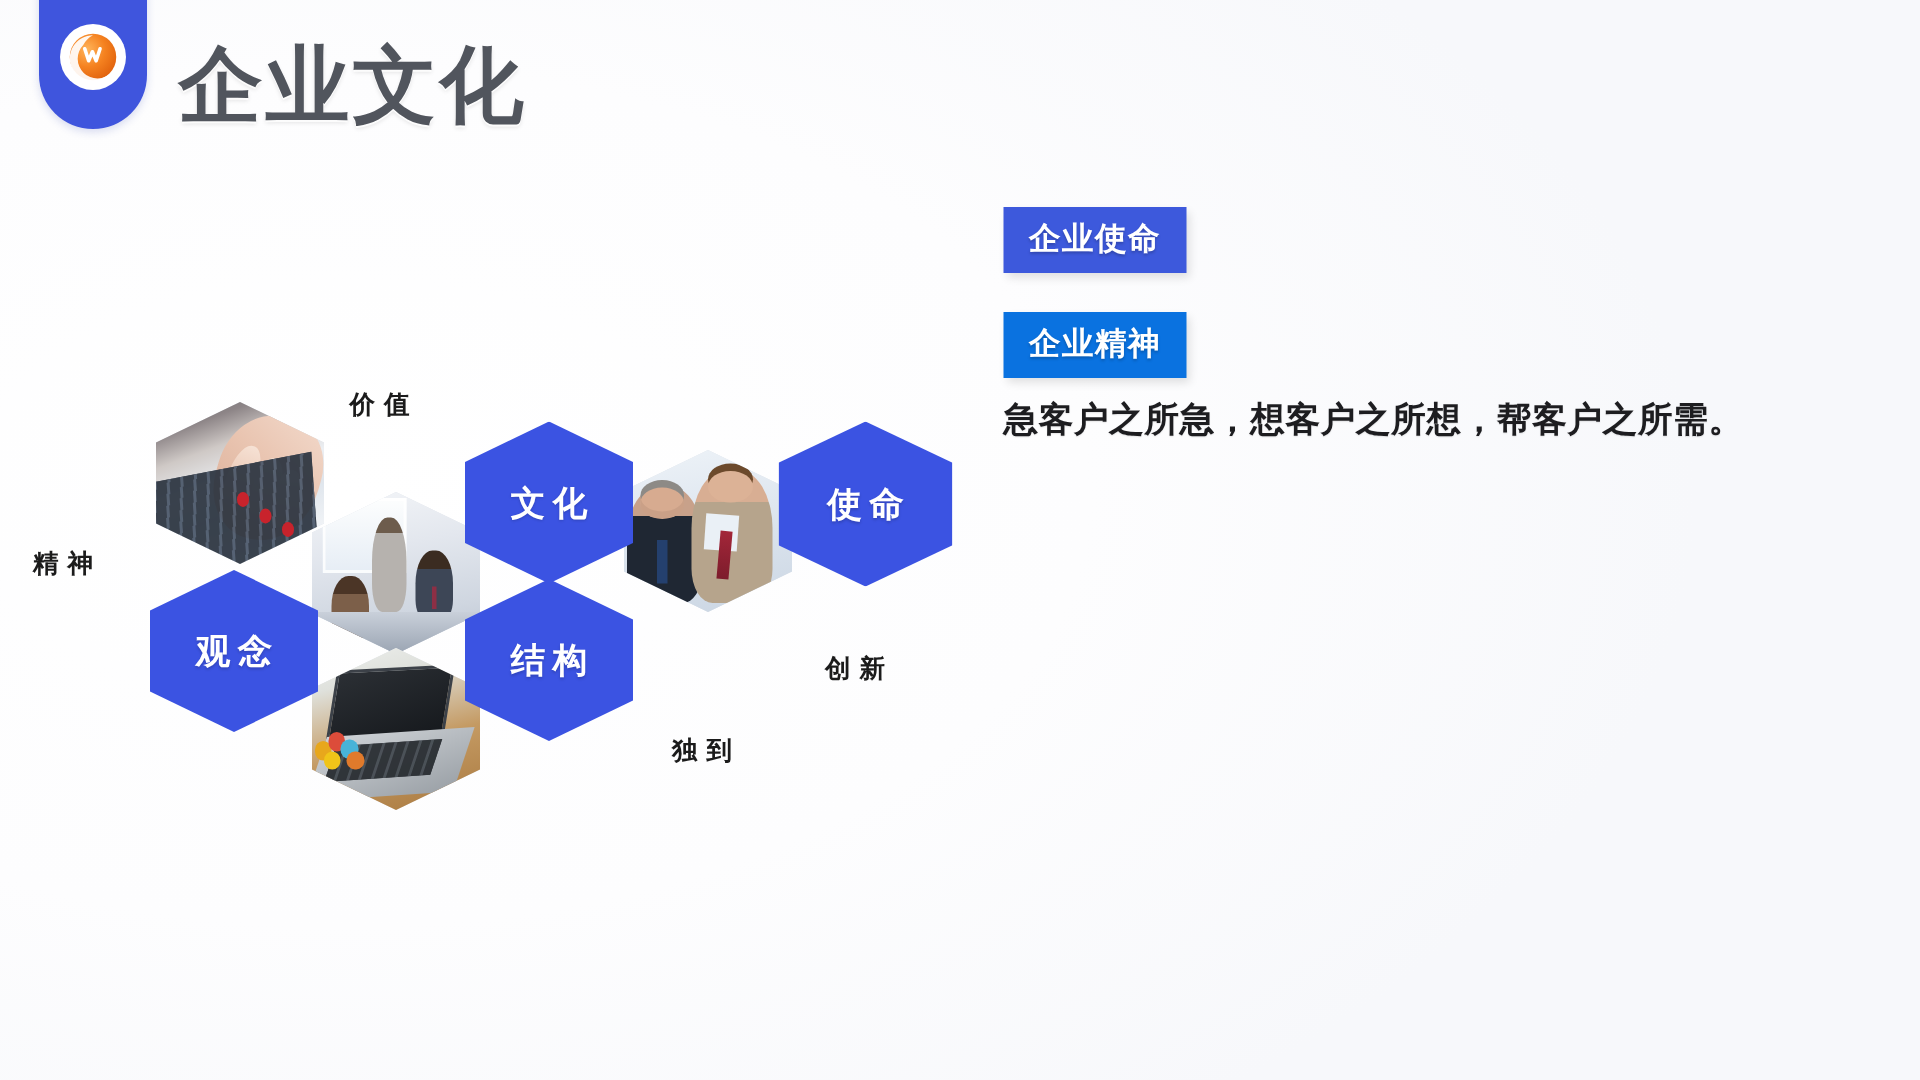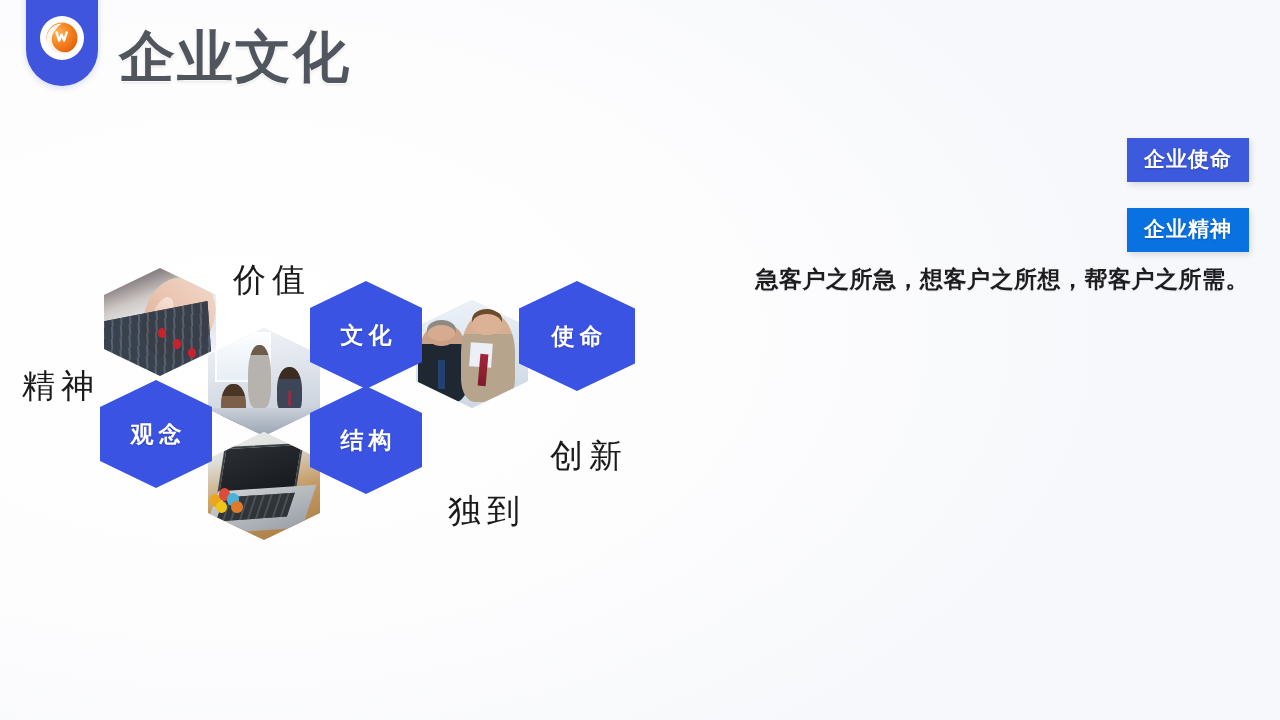--- a/index.html
+++ b/index.html
@@ -280,37 +280,37 @@
     position: absolute;
     left: 48%; top: 40%;
     width: 20%; height: 22%;
     background: #eaf0f6;
     transform: rotate(4deg);
   }
 
   
   .outer-label {
     position: absolute;
-    font-size: 33px;
-    font-weight: normal;
+    font-size: 17px;
+    font-weight: bold;
     color: #1b1b1b;
     letter-spacing: 6px;
     text-indent: 6px;
     white-space: nowrap;
     font-family: "Liberation Sans", "DejaVu Sans", sans-serif;
   }
 
   
   #content-list {
     position: absolute;
     left: 669px;
     top: 138px;
     width: 580px;
   }
-  .content-block { margin-bottom: 26px; text-align: right; }
+  .content-block { margin-bottom: 26px; }
   .content-block:last-child { margin-bottom: 0; }
   .block-badge {
     display: inline-block;
     padding: 7px 17px 9px 17px;
     color: #ffffff;
     font-size: 21px;
     font-weight: bold;
     letter-spacing: 1px;
     font-family: "Liberation Serif", "DejaVu Serif", serif;
     text-shadow: 0 1px 2px rgba(0,0,0,.22);

